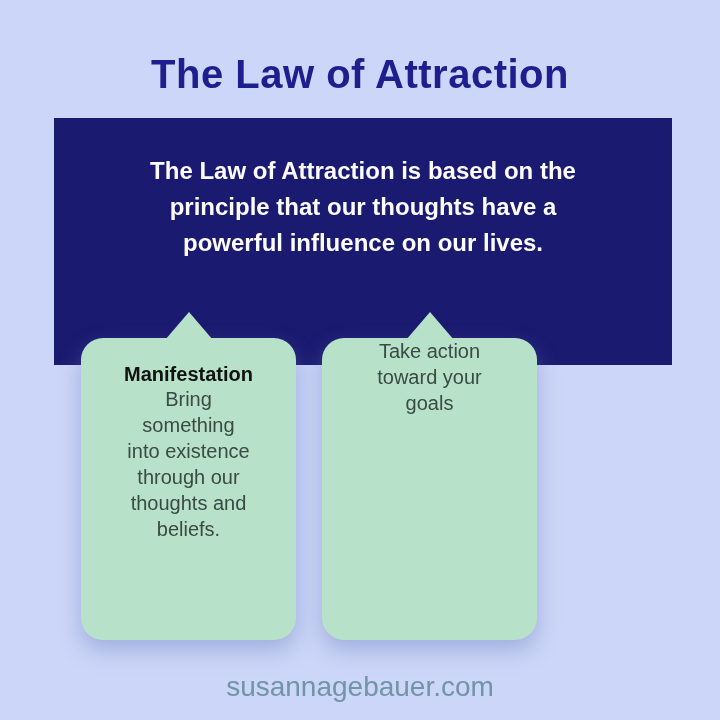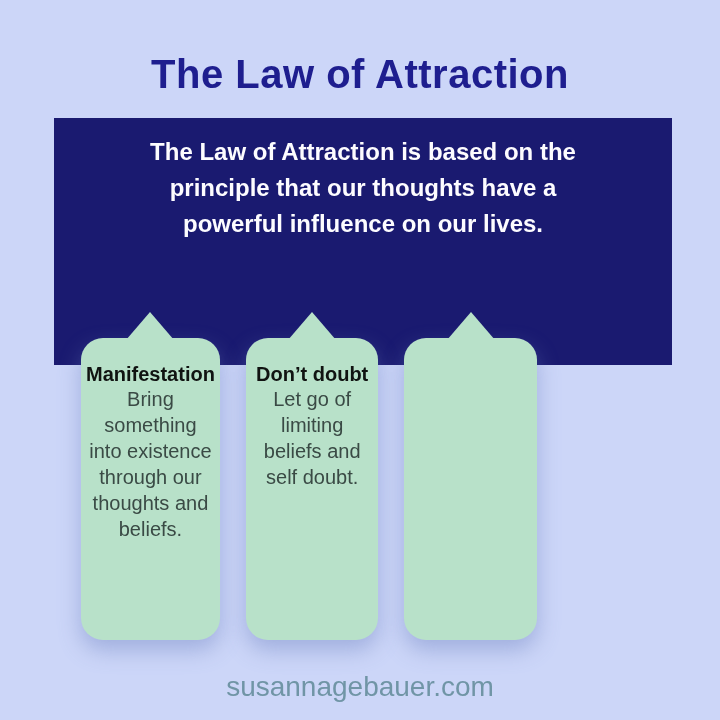--- a/index.html
+++ b/index.html
@@ -26,21 +26,21 @@
     color: var(--title-text, #1e1e8f);
   }
   .intro {
     position: absolute;
     left: 54px; top: 118px;
     width: 618px; height: 247px;
     background: var(--intro-box, #1a1a70);
   }
   .intro-text {
     margin: 0;
-    padding: 16px 36px 0;
+    padding: 35px 36px 0;
     text-align: center;
     font-weight: bold;
     font-size: 24px;
     line-height: 1.5;
     color: var(--intro-text, #fdfcff);
     white-space: pre-line;
   }
   .cards {
     position: absolute;
     left: 81px; top: 338px;
@@ -120,32 +120,27 @@
       <div class="card-body">
         <p>Bring
 something
 into existence
 through our
 thoughts and
 beliefs.</p>
       </div>
     </div>
 
-    <div class="card">
-      <div class="pointer"></div>
-      <h2 class="card-heading">Don’t doubt</h2>
-      <div class="card-body">
-        <p>Let go of
-limiting
-beliefs and
-self doubt.</p>
-      </div>
-    </div>
 
     <div class="card">
       <div class="pointer"></div>
+      <div class="card-body">
+        <p>Take action
+toward your
+goals</p>
+      </div>
     </div>
 
   </div>
 
   <p class="footer">susannagebauer.com</p>
 
 </div>
 
 </body></html>

